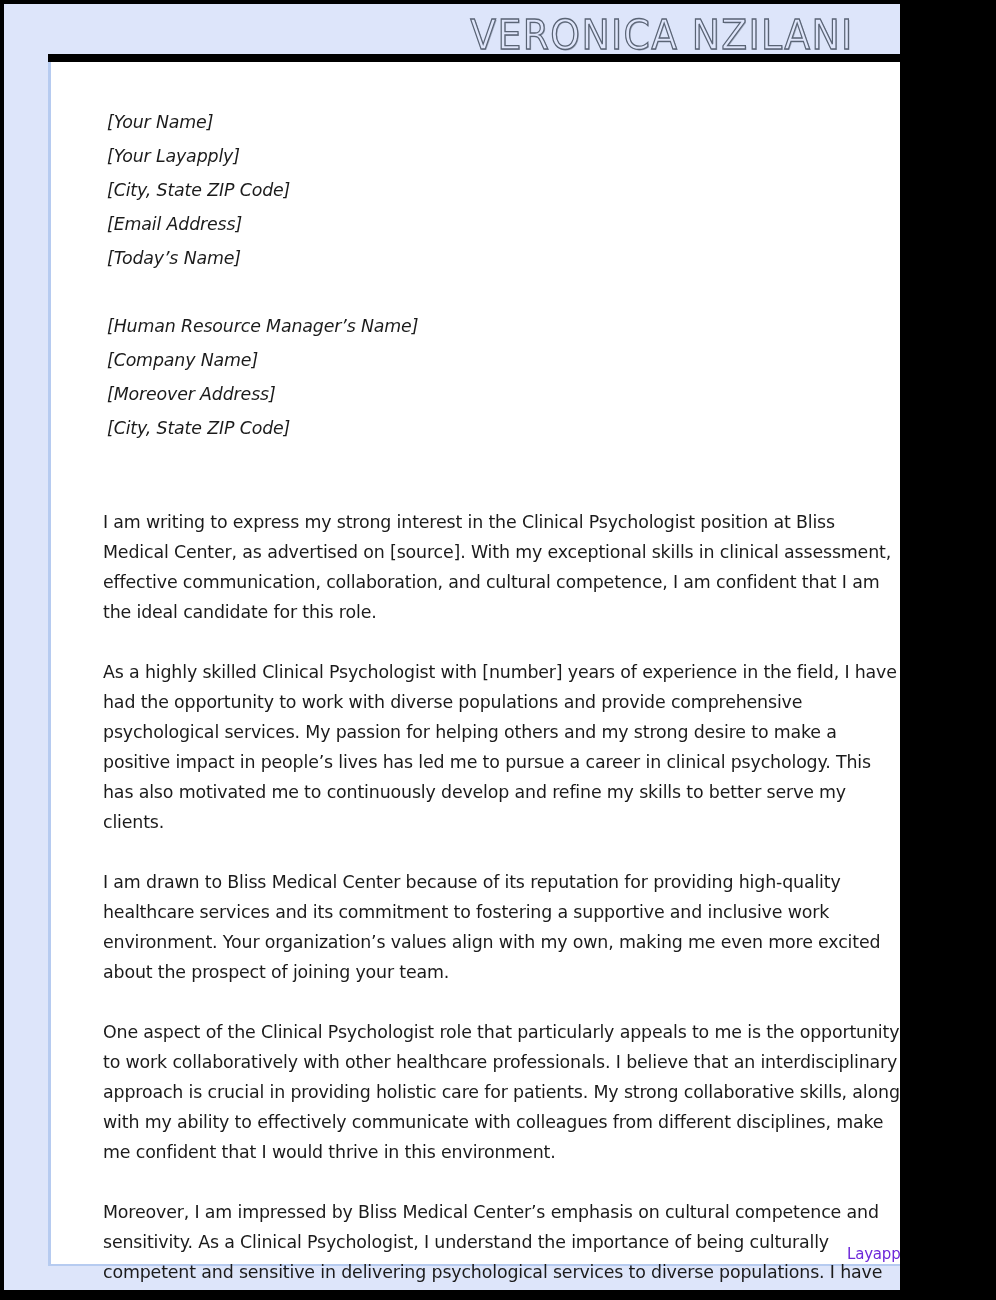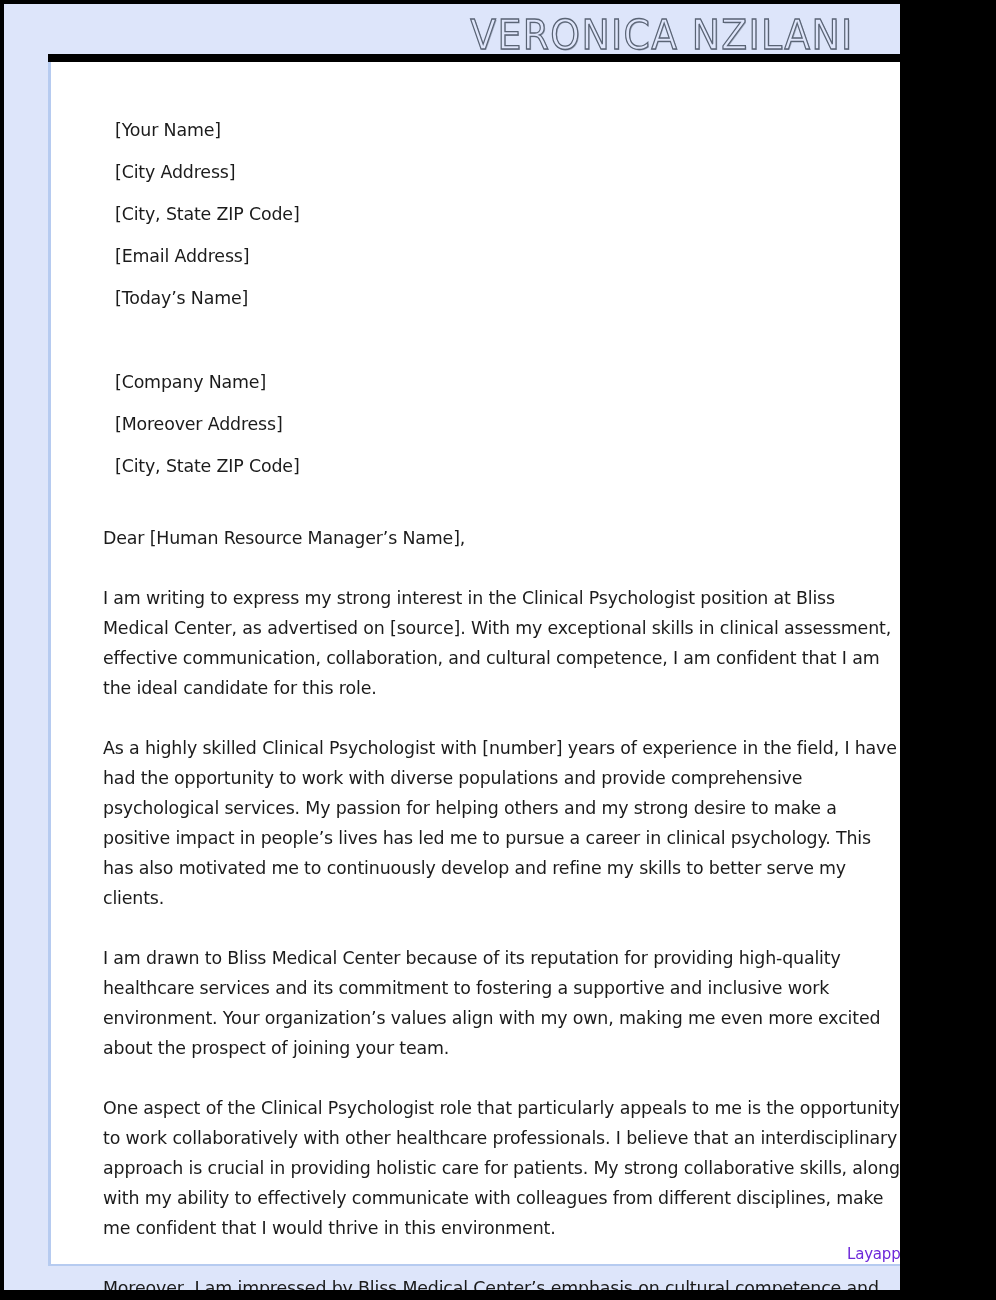--- a/index.html
+++ b/index.html
@@ -76,22 +76,23 @@
     top: 99px;
     width: 800px;
     font-family: "DejaVu Sans", sans-serif;
     font-size: 17.4px;
     line-height: 30px;
     color: #1b1b1b;
     letter-spacing: -0.15px;
   }
 
   .addr-line {
-    margin: 12px;
+    margin: 4px;
     white-space: nowrap;
+    font-style: italic;
   }
 
   .block-gap {
     height: 30px;
   }
 
   .para {
     margin: 0;
     text-align: left;
   }
@@ -117,37 +118,37 @@
   <div id="header-title">VERONICA NZILANI</div>
 
   <div id="header-rule"></div>
 
   <div id="page"></div>
 
   <div id="letter">
 
     <div>
       <p class="addr-line">[Your Name]</p>
-      <p class="addr-line">[City Address]</p>
+      <p class="addr-line">[Your Layapply]</p>
       <p class="addr-line">[City, State ZIP Code]</p>
       <p class="addr-line">[Email Address]</p>
       <p class="addr-line">[Today’s Name]</p>
     </div>
 
     <div class="block-gap"></div>
 
     <div>
+      <p class="addr-line">[Human Resource Manager’s Name]</p>
       <p class="addr-line">[Company Name]</p>
       <p class="addr-line">[Moreover Address]</p>
       <p class="addr-line">[City, State ZIP Code]</p>
     </div>
 
     <div class="block-gap"></div>
 
-    <p class="para">Dear [Human Resource Manager’s Name],</p>
 
     <div class="block-gap"></div>
 
     <p class="para">I am writing to express my strong interest in the Clinical Psychologist position at Bliss Medical Center, as advertised on [source]. With my exceptional skills in clinical assessment, effective communication, collaboration, and cultural competence, I am confident that I am the ideal candidate for this role.</p>
     <div class="block-gap"></div>
 
     <p class="para">As a highly skilled Clinical Psychologist with [number] years of experience in the field, I have had the opportunity to work with diverse populations and provide comprehensive psychological services. My passion for helping others and my strong desire to make a positive impact in people’s lives has led me to pursue a career in clinical psychology. This has also motivated me to continuously develop and refine my skills to better serve my clients.</p>
     <div class="block-gap"></div>
 
     <p class="para">I am drawn to Bliss Medical Center because of its reputation for providing high-quality healthcare services and its commitment to fostering a supportive and inclusive work environment. Your organization’s values align with my own, making me even more excited about the prospect of joining your team.</p>

